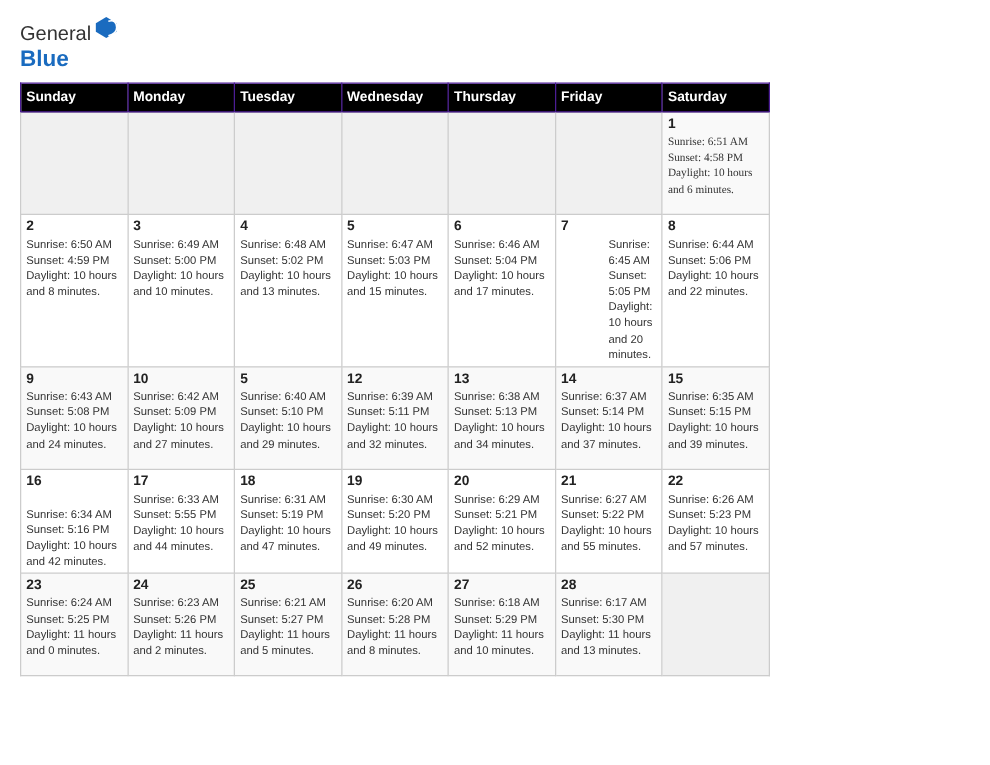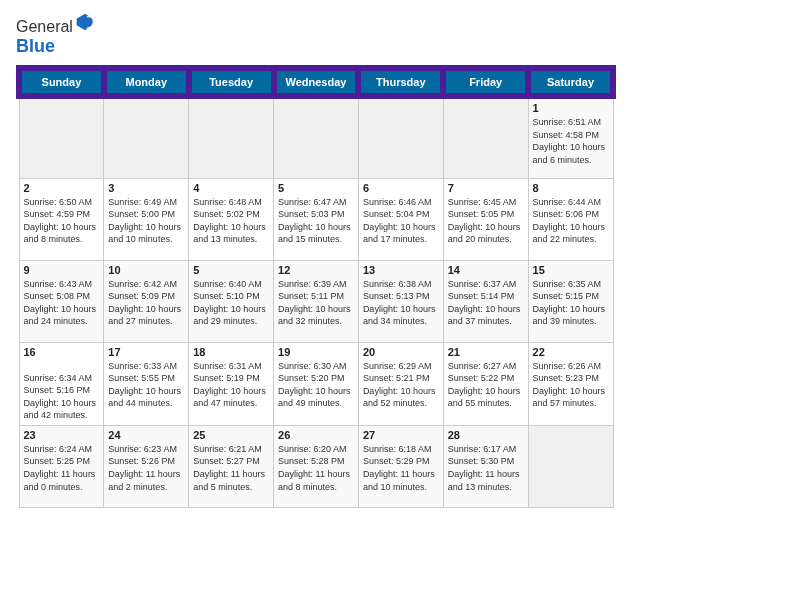--- a/index.html
+++ b/index.html
@@ -44,27 +44,27 @@
     .subtitle {
       font-size: 14px;
       color: #555;
     }
     .calendar {
       width: 100%;
       border-collapse: collapse;
       font-size: 10px;
     }
     .calendar thead tr th {
-      background: #0369a1;
+      background: #000000;
       color: #fff;
       padding: 5px 4px;
-      text-align: center;
+      text-align: left;
       font-size: 11px;
       font-weight: bold;
-      border: 6px solid #4c1d95;
+      border: 1px solid #4c1d95;
     }
     .calendar tbody tr td {
       border: 1px solid #ccc;
       vertical-align: top;
       padding: 3px 4px;
       width: calc(100% / 7);
       height: 82px;
       background: #fff;
     }
     .calendar tbody tr:nth-child(odd) td {
@@ -120,21 +120,21 @@
     <tbody id="calendar-body">
     <tr>
           <td class="empty-cell"></td>
           <td class="empty-cell"></td>
           <td class="empty-cell"></td>
           <td class="empty-cell"></td>
           <td class="empty-cell"></td>
           <td class="empty-cell"></td>
           <td>
             <span class="day-number">1</span>
-            <div class="day-info" style="white-space: pre-line;">Sunrise: 6:51 AM
+            <div class="day-info" style="white-space: pre-line; font-family: Liberation Serif, serif;">Sunrise: 6:51 AM
 Sunset: 4:58 PM
 Daylight: 10 hours and 6 minutes.</div>
           </td>
         </tr>
         <tr>
           <td>
             <span class="day-number">2</span>
             <div class="day-info" style="white-space: pre-line;">Sunrise: 6:50 AM
 Sunset: 4:59 PM
 Daylight: 10 hours and 8 minutes.</div>
@@ -158,21 +158,21 @@
 Daylight: 10 hours and 15 minutes.</div>
           </td>
           <td>
             <span class="day-number">6</span>
             <div class="day-info" style="white-space: pre-line;">Sunrise: 6:46 AM
 Sunset: 5:04 PM
 Daylight: 10 hours and 17 minutes.</div>
           </td>
           <td>
             <span class="day-number">7</span>
-            <div class="day-info" style="white-space: pre-line;">Sunrise: 6:45 AM
+            <div class="day-info" style="white-space: pre-line; margin-left: 38px;">Sunrise: 6:45 AM
 Sunset: 5:05 PM
 Daylight: 10 hours and 20 minutes.</div>
           </td>
           <td>
             <span class="day-number">8</span>
             <div class="day-info" style="white-space: pre-line;">Sunrise: 6:44 AM
 Sunset: 5:06 PM
 Daylight: 10 hours and 22 minutes.</div>
           </td>
         </tr>

